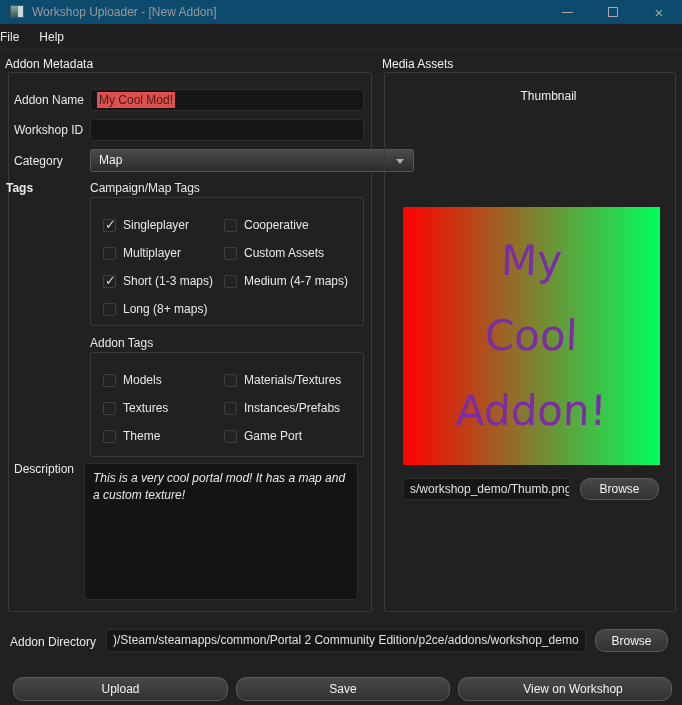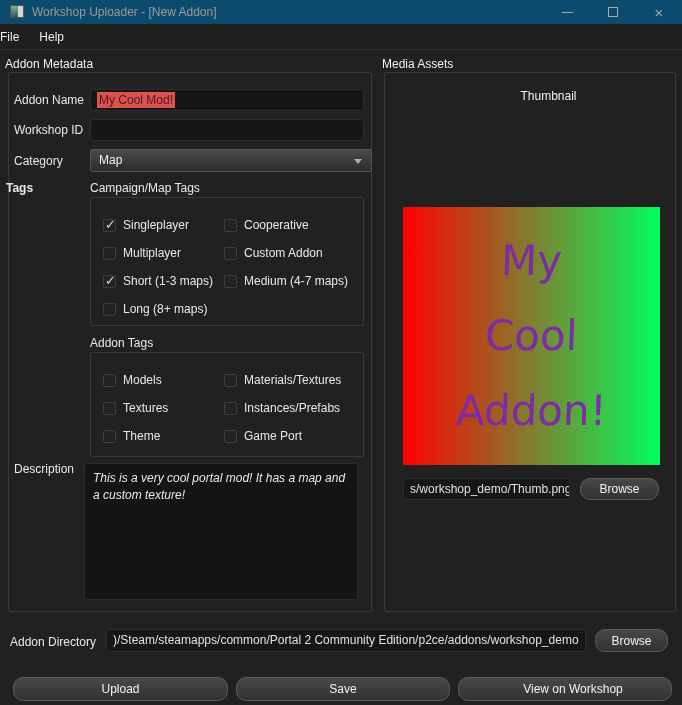--- a/index.html
+++ b/index.html
@@ -96,21 +96,21 @@
 
   <span class="field-label" style="left:14px; top:93px;">Addon Name</span>
   <div class="text-input" style="left:90px; top:89px; width:274px;">
     <span class="sel-text" style="background: rgb(221, 81, 78); color: rgb(71, 29, 29);">My Cool Mod!</span>
   </div>
 
   <span class="field-label" style="left:14px; top:123px;">Workshop ID</span>
   <div class="text-input" style="left:90px; top:119px; width:274px;"></div>
 
   <span class="field-label" style="left:14px; top:154px;">Category</span>
-  <div class="dropdown" style="left:90px; top:149px; width:282px;">
+  <div class="dropdown" style="left:90px; top:149px; width:324px;">
     <span>Map</span>
     <span class="dd-arrow"></span>
   </div>
 
   <span class="field-label" style="left:6px; top:181px;font-weight:bold;">Tags</span>
 
   <span class="field-label" style="left:90px; top:181px;">Campaign/Map Tags</span>
   <div class="groupbox" style="left:90px; top:197px; width:274px; height:129px;"></div>
   <div class="tag-grid" style="left:90px; top:197px; width:317px;">
     <div class="cb-item">
@@ -120,21 +120,21 @@
     <div class="cb-item">
       <span class="cb"></span>
       <span class="cb-label">Cooperative</span>
     </div>
     <div class="cb-item">
       <span class="cb"></span>
       <span class="cb-label">Multiplayer</span>
     </div>
     <div class="cb-item">
       <span class="cb"></span>
-      <span class="cb-label">Custom Addon</span>
+      <span class="cb-label">Custom Assets</span>
     </div>
     <div class="cb-item">
       <span class="cb checked"></span>
       <span class="cb-label">Short (1-3 maps)</span>
     </div>
     <div class="cb-item">
       <span class="cb"></span>
       <span class="cb-label">Medium (4-7 maps)</span>
     </div>
     <div class="cb-item">

